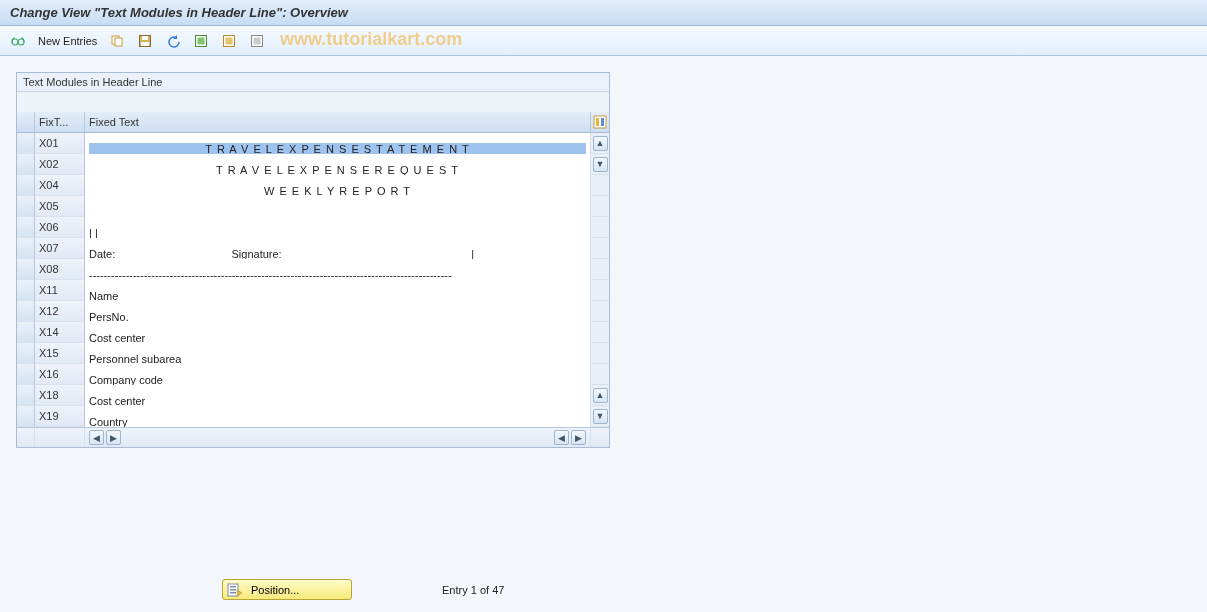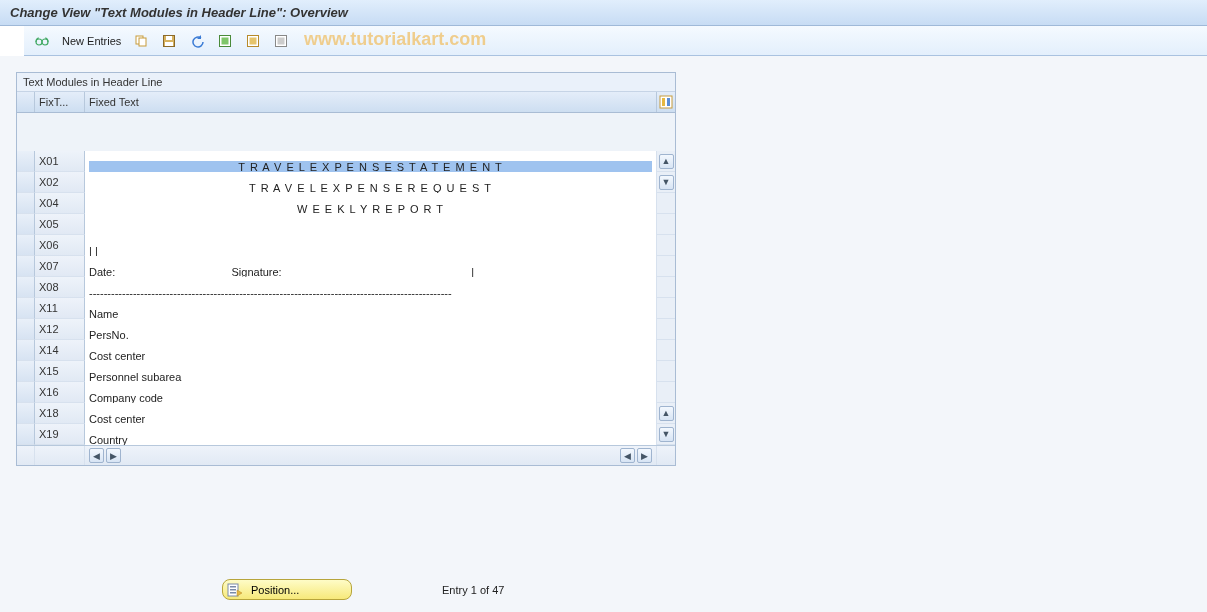--- a/index.html
+++ b/index.html
@@ -28,21 +28,20 @@
   }
   .toolbar {
     background: linear-gradient(#f5faff, #e3effc);
     border-bottom: 1px solid #a9c2e0;
     height: 30px;
     display: flex;
     align-items: center;
     padding: 0 6px;
     gap: 4px;
     position: relative;
-    margin-left: 24px;
   }
   .tb-icon {
     width: 16px; height: 16px;
     display: inline-flex; align-items: center; justify-content: center;
   }
   .tb-btn {
     padding: 2px 3px;
     border: 1px solid transparent;
     border-radius: 2px;
     cursor: pointer;
@@ -62,21 +61,21 @@
     opacity: 0.85;
     pointer-events: none;
   }
   .canvas {
     background: #f3f6fa;
     height: calc(100% - 56px);
     position: relative;
     padding: 16px 0 0 16px;
   }
   .panel {
-    width: 660px;
+    width: 594px;
     border: 1px solid #a9bcd4;
     background: #eef3f9;
     display: flex;
     flex-direction: column;
   }
   .panel-title {
     font-size: 11px;
     color: #333;
     background: #eaf1fa;
     padding: 3px 6px;
@@ -88,37 +87,38 @@
   .col-marker { width: 18px; }
   .col-code   { width: 50px; }
   .col-text   { flex: 1; }
   .col-sb     { width: 18px; }
 
   .grid-header {
     display: flex;
     background: linear-gradient(#e4edf9, #cddef1);
     border-bottom: 1px solid #a9bcd4;
     height: 21px;
+    margin-top: 20px;
   }
   .grid-header > div {
     border-right: 1px solid #b7c8dc;
     display: flex;
     align-items: center;
     padding: 0 4px;
     font-size: 11px;
     color: #333;
     overflow: hidden;
     white-space: nowrap;
   }
   .grid-header .col-sb {
     display: flex; align-items: center; justify-content: center;
     padding: 0;
     border-right: none;
   }
-  .grid-body { display: flex; flex-direction: column; margin-top: 38px; }
+  .grid-body { display: flex; flex-direction: column; }
   .grid-row {
     display: flex;
     height: 21px;
     background: #fff;
   }
   .grid-row > div {
     border-right: 1px solid #d7e1ee;
     border-bottom: 1px solid #d7e1ee;
     display: flex;
     align-items: center;
@@ -192,21 +192,21 @@
     align-items: center;
     gap: 90px;
     padding-left: 222px;
   }
   .pos-btn {
     display: inline-flex;
     align-items: center;
     height: 21px;
     background: linear-gradient(#fefcc7, #f7e97a);
     border: 1px solid #b7a53b;
-    border-radius: 8px;
+    border-radius: 3px;
     padding: 0 10px 0 4px;
     gap: 8px;
     font-size: 11px;
     cursor: pointer;
     min-width: 130px;
     justify-content: flex-start;
   }
   .pos-btn .icon { display:inline-flex; }
   .entry-text { font-size: 11px; color: #222; }
   svg { display:block; }

